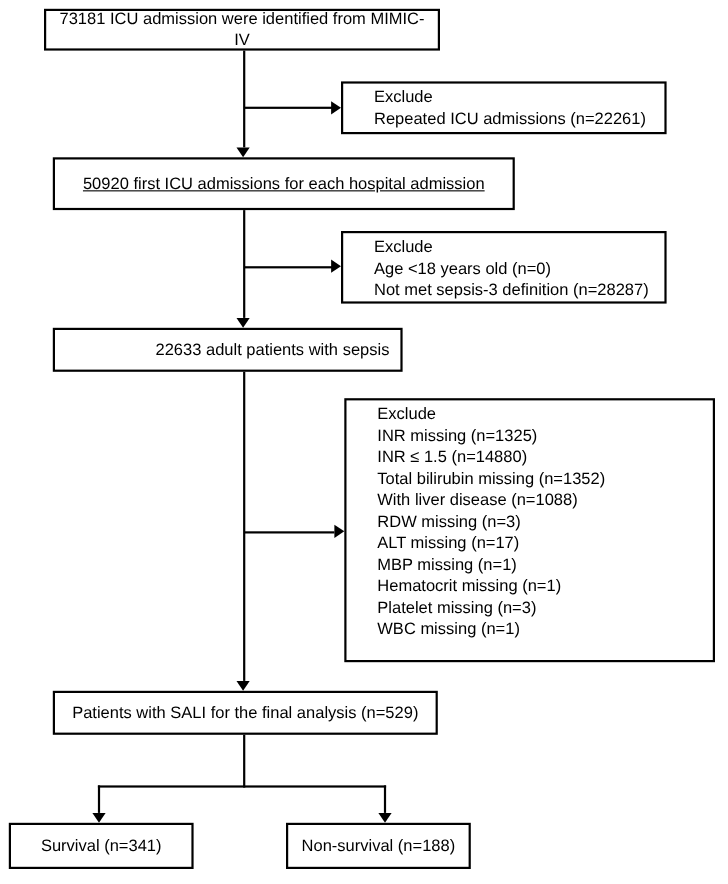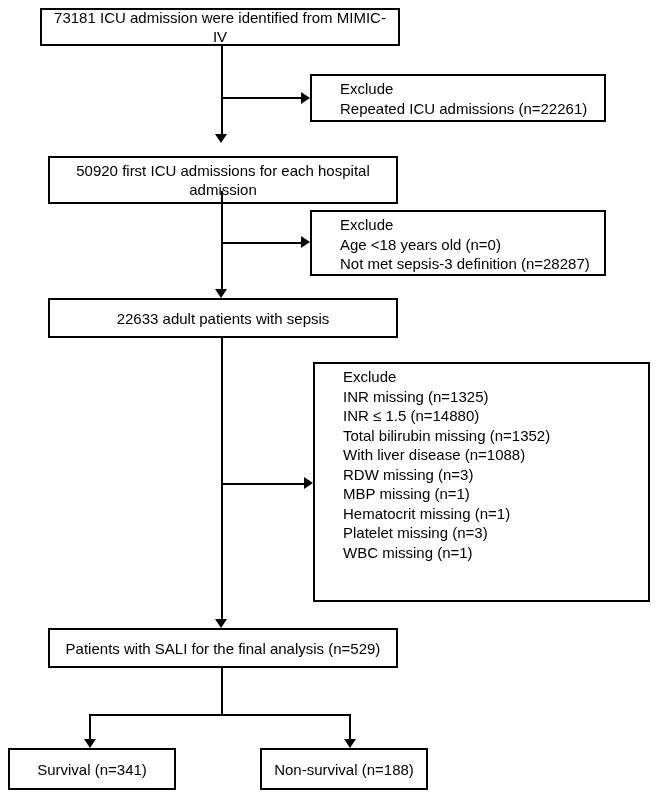--- a/index.html
+++ b/index.html
@@ -51,25 +51,25 @@
 </style>
 </head>
 <body>
 
 <div class="canvas">
 
   <div class="box" style="left:40px; top:8px; width:360px; height:38px;">
     <span>73181 ICU admission were identified from MIMIC-IV</span>
   </div>
 
-  <div class="box" style="left:48px; top:156px; width:350px; height:48px;">
+  <div class="box" style="left:48px; top:143px; width:420px; height:48px;text-decoration:underline;">
     <span>50920 first ICU admissions for each hospital admission</span>
   </div>
 
-  <div class="box" style="left:48px; top:298px; width:350px; height:40px;">
+  <div class="box" style="left:48px; top:298px; width:318px; height:40px;justify-content:flex-end;">
     <span>22633 adult patients with sepsis</span>
   </div>
 
   <div class="box" style="left:48px; top:628px; width:350px; height:40px;">
     <span>Patients with SALI for the final analysis (n=529)</span>
   </div>
 
   <div class="exclude-box" style="left:310px; top:74px; width:296px; height:48px;">
     <div>Exclude</div>
     <div>Repeated ICU admissions (n=22261)</div>
@@ -81,20 +81,21 @@
     <div>Not met sepsis-3 definition (n=28287)</div>
   </div>
 
   <div class="exclude-box" style="left:313px; top:362px; width:337px; height:240px;">
     <div>Exclude</div>
     <div>INR missing (n=1325)</div>
     <div>INR ≤ 1.5 (n=14880)</div>
     <div>Total bilirubin missing (n=1352)</div>
     <div>With liver disease (n=1088)</div>
     <div>RDW missing (n=3)</div>
+    <div>ALT missing (n=17)</div>
     <div>MBP missing (n=1)</div>
     <div>Hematocrit missing (n=1)</div>
     <div>Platelet missing (n=3)</div>
     <div>WBC missing (n=1)</div>
   </div>
 
   <div class="box" style="left:8px; top:748px; width:168px; height:42px;">
     <span>Survival (n=341)</span>
   </div>
 

